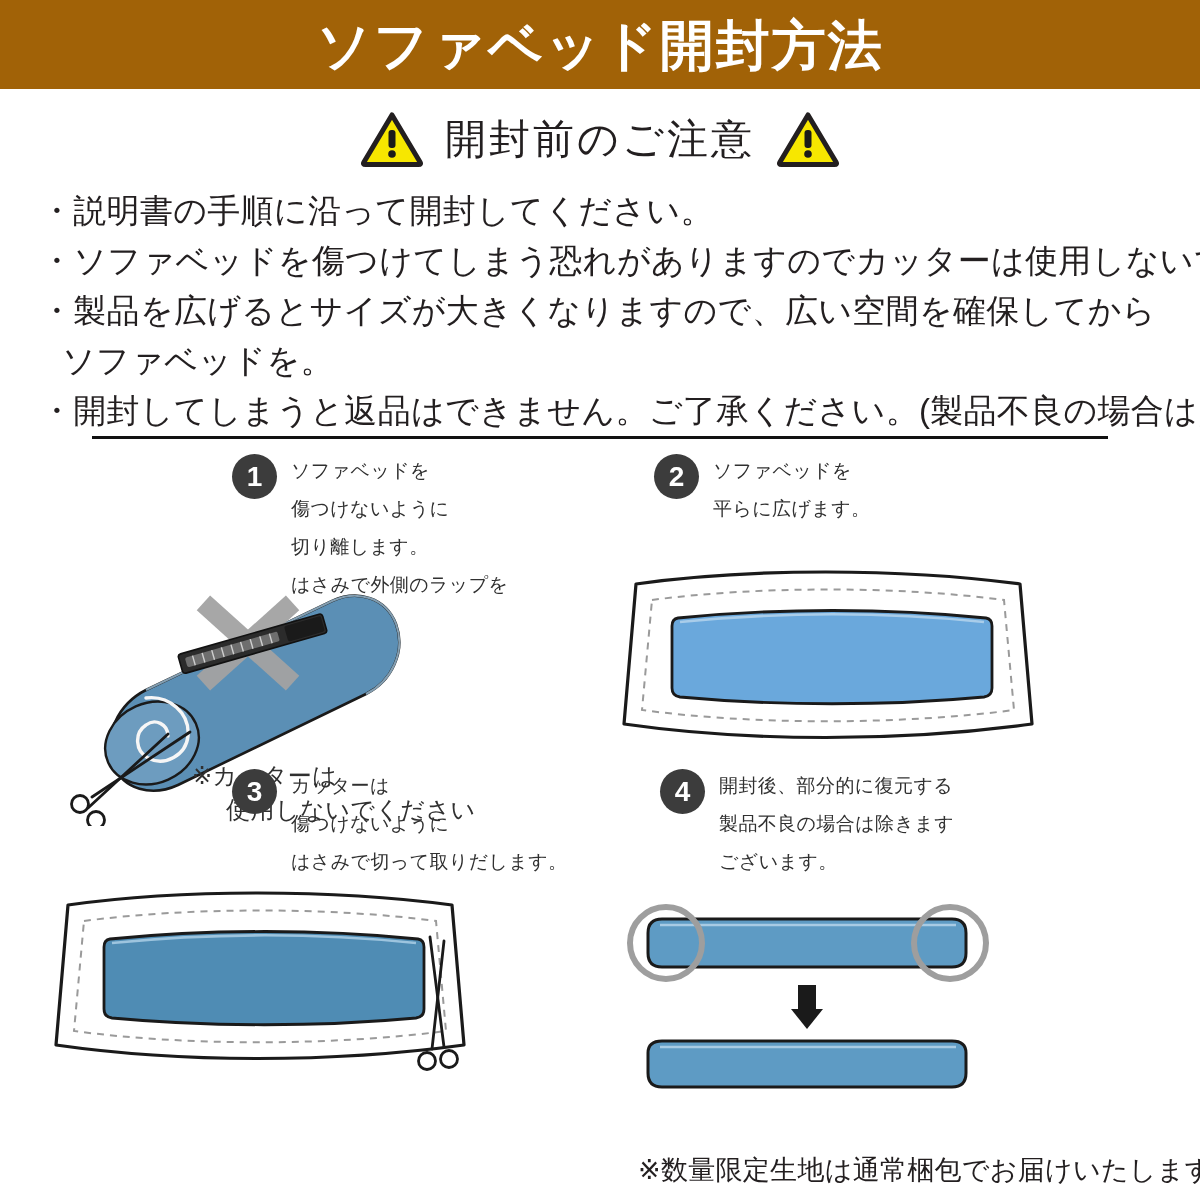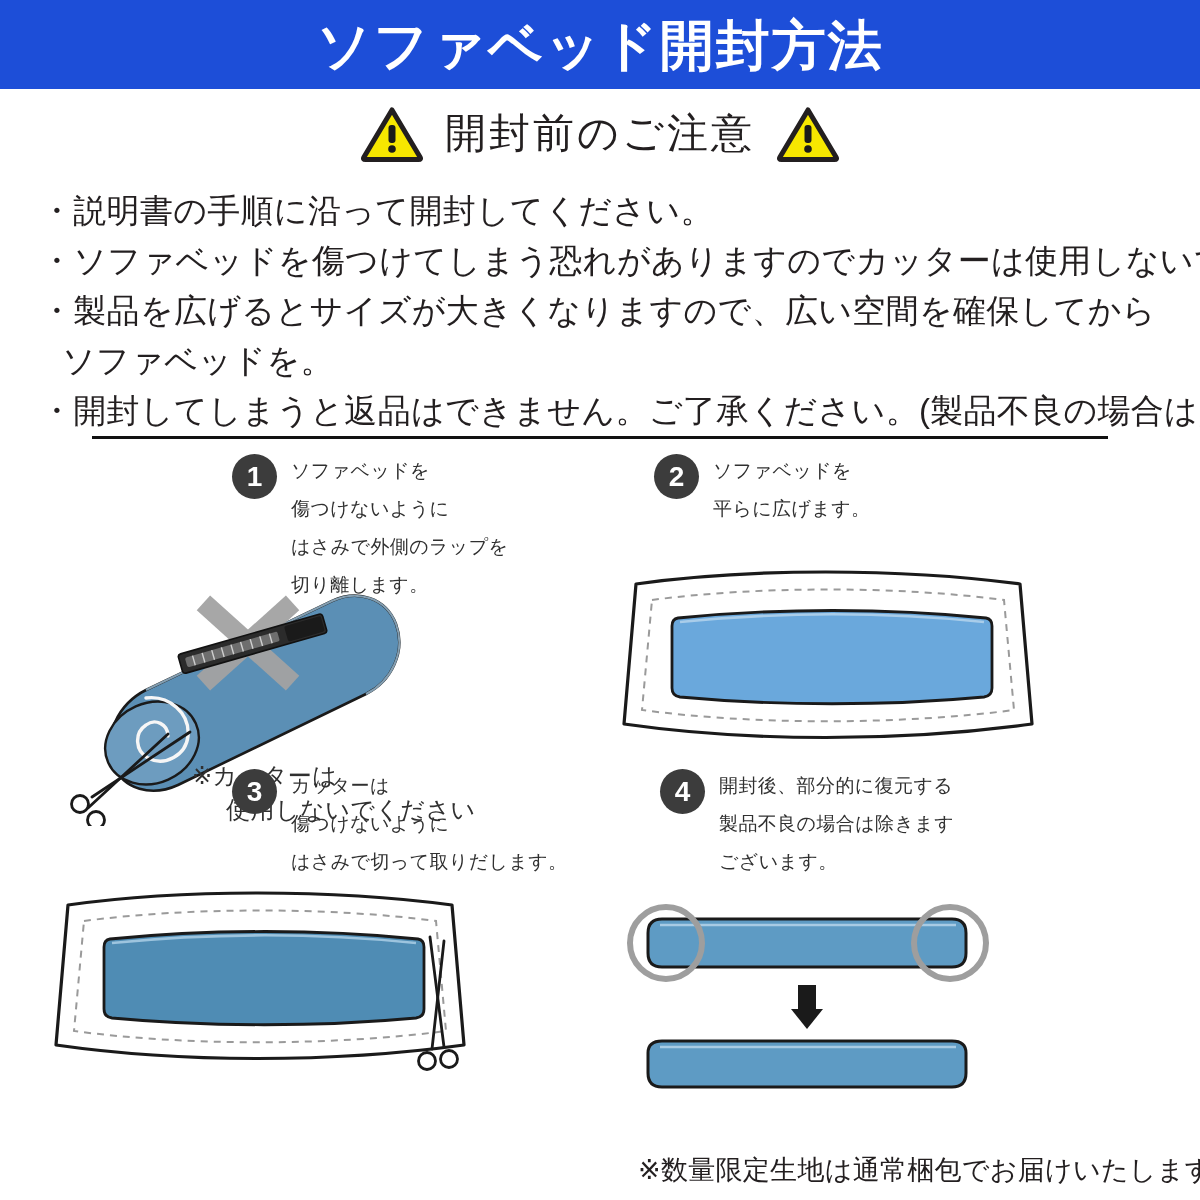--- a/index.html
+++ b/index.html
@@ -13,39 +13,40 @@
     font-family: "Liberation Sans", "DejaVu Sans", sans-serif;
     overflow: hidden;
     position: relative;
     color: #231f20;
   }
 
   
   .header-bar {
     width: 1200px;
     height: 89px;
-    background: #1d4ed8;
+    background: #a16207;
     display: flex;
     align-items: center;
     justify-content: center;
     box-sizing: border-box;
   }
   .header-title {
     color: #ffffff;
     font-size: 54px;
     font-weight: 700;
     letter-spacing: 2px;
     line-height: 1;
     white-space: nowrap;
   }
 
   
   .caution-row {
     margin-top: 17px;
     display: flex;
+    align-items: center;
     justify-content: center;
     gap: 22px;
     height: 66px;
   }
   .caution-title {
     font-size: 41px;
     font-weight: 500;
     letter-spacing: 3px;
     color: #231f20;
     white-space: nowrap;
@@ -180,22 +181,22 @@
 <div class="steps">
 
   <div class="step-row">
 
     <div class="step-col step1">
       <div class="step-head">
         <div class="badge">1</div>
         <div class="step-text">
           <div>ソファベッドを</div>
           <div>傷つけないように</div>
+          <div>切り離します。</div>
           <div>はさみで外側のラップを</div>
-          <div>切り離します。</div>
         </div>
       </div>
 
       <div class="illus">
         <svg width="600" height="240" viewBox="0 0 600 240" style="position:absolute;left:0;top:-18px;">
 
           <g>
             <path d="M113 178 C103 150 118 118 146 104 L332 15 C358 3 386 12 396 38 C406 65 392 95 366 108 L178 199 C152 211 123 204 113 178 Z" fill="#5b8fb5" stroke="#1a1a1a" stroke-width="2.6" stroke-linejoin="round"></path>
             <path d="M146 104 L332 15 C358 3 386 12 396 38 C406 65 392 95 366 108" fill="none" stroke="#9fc1d8" stroke-width="2" opacity="0.8"></path>
 

